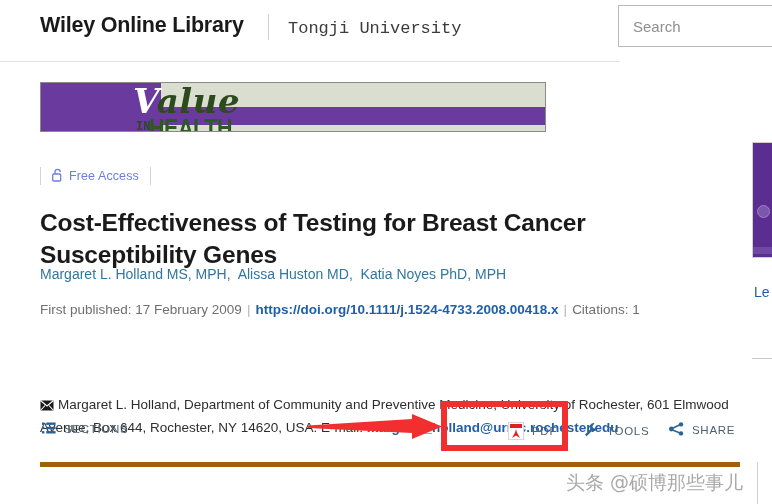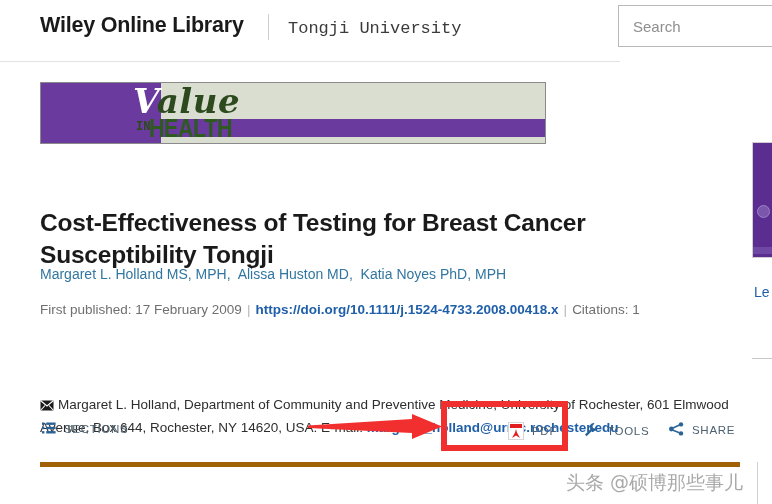--- a/index.html
+++ b/index.html
@@ -85,21 +85,21 @@
     width: 772px;
     height: 442px;
   }
 
   
   .journal-banner {
     position: absolute;
     left: 40px;
     top: 20px;
     width: 506px;
-    height: 62px;
+    height: 50px;
     background: #d9ded1;
     border: 1px solid #8a8a8a;
     box-sizing: border-box;
     overflow: hidden;
   }
   .banner-purple-left {
     position: absolute;
     left: 0; top: 0;
     width: 120px;
     height: 100%;
@@ -406,22 +406,35 @@
 <div class="content">
 
   <div class="journal-banner">
     <div class="banner-purple-left"></div>
     <div class="banner-purple-bar"></div>
     <div class="banner-value"><span class="v-glyph">V</span><span>alue</span></div>
     <div class="banner-in">IN</div>
     <div class="banner-health">HEALTH</div>
   </div>
 
-
-  <h1 class="article-title">Cost-Effectiveness of Testing for Breast Cancer Susceptibility Tongji</h1>
+  <div class="access-row">
+    <div class="vrule"></div>
+    <div class="access-badge">
+      <span>
+        <svg width="11" height="14" viewBox="0 0 11 14">
+          <path d="M3 6 V4 a2.6 2.6 0 0 1 5.2 0" fill="none" stroke="#6c7ee0" stroke-width="1.3"></path>
+          <rect x="0.7" y="6" width="8" height="7" rx="1" fill="none" stroke="#6c7ee0" stroke-width="1.3"></rect>
+        </svg>
+      </span>
+      <span>Free Access</span>
+    </div>
+    <div class="vrule"></div>
+  </div>
+
+  <h1 class="article-title">Cost-Effectiveness of Testing for Breast Cancer Susceptibility Genes</h1>
 
   <div class="authors">
     <span class="author">Margaret L. Holland MS, MPH</span><span class="sep">,&nbsp; </span><span class="author">Alissa Huston MD</span><span class="sep">,&nbsp; </span><span class="author">Katia Noyes PhD, MPH</span>
   </div>
 
   <div class="pub-meta">
     <span>First published:</span>
     <span>17 February 2009</span><span class="pipe">|</span><a class="doi-link" href="#">https://doi.org/10.1111/j.1524-4733.2008.00418.x</a><span class="pipe">|</span><span>Citations: 1</span>
   </div>
 

